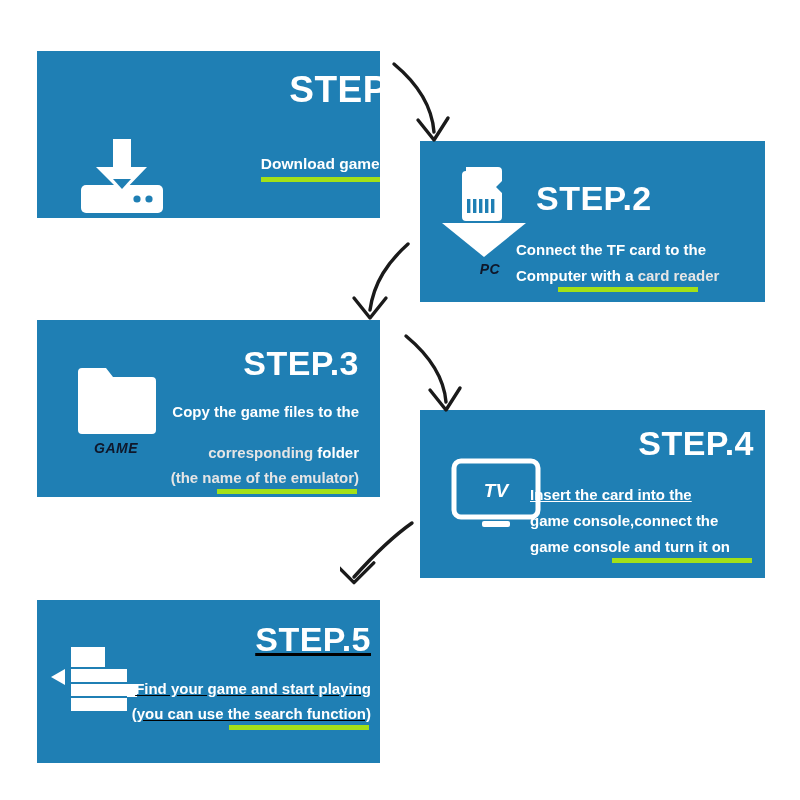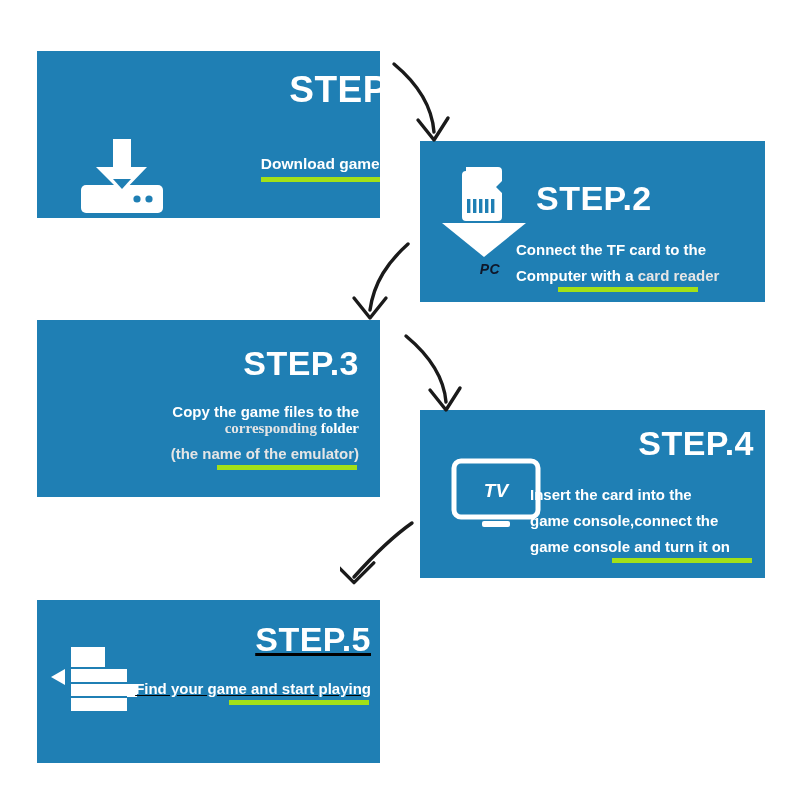--- a/index.html
+++ b/index.html
@@ -87,30 +87,30 @@
   #t2-desc1 { font-size: 15px; margin-top: 26px; }
   #t2-desc2 { font-size: 15px; margin-top: 9px; }
 
   
   #panel3 { left: 37px;  top: 320px; width: 343px; height: 177px; }
   #icon3  { left: 32px;  top: 42px;  width: 94px;  height: 96px; }
   #text3  { left: 98px; top: 26px;  width: 228px; }
   #t3-title { font-size: 34px; text-align: right; padding-right: 4px; }
   #t3-underline { right: 6px; width: 140px; bottom: -8px; }
   #t3-desc1 { font-size: 15px; margin-top: 23px; text-align: right; padding-right: 4px; }
-  #t3-desc2 { font-size: 15px; margin-top: 0;  text-align: right; padding-right: 4px; font-family: Liberation Serif, serif; }
+  #t3-desc2 { font-size: 15px; margin-top: 24px;  text-align: right; padding-right: 4px; }
   #t3-desc3 { font-size: 15px; margin-top: 8px;  text-align: right; padding-right: 4px; }
 
   
   #panel4 { left: 420px; top: 410px; width: 345px; height: 168px; }
   #icon4  { left: 28px;  top: 45px;  width: 96px;  height: 78px; }
   #text4  { left: 110px; top: 16px;  width: 230px; }
   #t4-title { font-size: 34px; text-align: right; padding-right: 6px; }
   #t4-underline { right: 8px; width: 140px; bottom: -8px; }
-  #t4-desc1 { font-size: 15px; margin-top: 26px; }
+  #t4-desc1 { font-size: 15px; margin-top: 26px; text-decoration: underline; }
   #t4-desc2 { font-size: 15px; margin-top: 9px; }
   #t4-desc3 { font-size: 15px; margin-top: 9px; }
 
   
   #panel5 { left: 37px;  top: 600px; width: 343px; height: 163px; }
   #icon5  { left: 14px;  top: 45px;  width: 102px; height: 78px; }
   #text5  { left: 72px;  top: 22px;  width: 266px; text-decoration: underline; }
   #t5-title { font-size: 34px; text-align: right; padding-right: 4px; }
   #t5-underline { right: 6px; width: 140px; bottom: -8px; }
   #t5-desc1 { font-size: 15px; margin-top: 24px; text-align: right; padding-right: 4px;}
@@ -171,20 +171,26 @@
     <div class="text-block" id="text2">
       <div class="step-title" id="t2-title">STEP.2</div>
       <div class="step-underline" id="t2-underline"></div>
       <div class="desc" id="t2-desc1">Connect the TF card to the</div>
       <div class="desc" id="t2-desc2"><span>Computer with a </span><span class="hl">card reader</span></div>
     </div>
   </div>
 
   <div class="panel panel-left" id="panel3">
 
+    <div class="icon-wrap" id="icon3">
+      <svg width="80" height="72" viewBox="0 0 80 72">
+        <path d="M2 8 a4 4 0 0 1 4 -4 h24 l7 9 h39 a4 4 0 0 1 4 4 v49 a4 4 0 0 1 -4 4 h-70 a4 4 0 0 1 -4 -4 z" fill="#ffffff"></path>
+      </svg>
+      <div class="icon-caption" style="font-size:14px">GAME</div>
+    </div>
 
     <div class="text-block" id="text3">
       <div class="step-title" id="t3-title">STEP.3</div>
       <div class="step-underline" id="t3-underline"></div>
       <div class="desc" id="t3-desc1">Copy the game files to the</div>
       <div class="desc" id="t3-desc2"><span class="hl">corresponding</span><span> folder</span></div>
       <div class="desc hl" id="t3-desc3">(the name of the emulator)</div>
     </div>
   </div>
 
@@ -219,20 +225,21 @@
         <rect x="20" y="37" width="66" height="2" fill="#1f7fb4"></rect>
         <rect x="20" y="51" width="56" height="2" fill="#1f7fb4"></rect>
         <rect x="76" y="39" width="10" height="13" fill="#ffffff"></rect>
       </svg>
     </div>
 
     <div class="text-block" id="text5">
       <div class="step-title" id="t5-title">STEP.5</div>
       <div class="step-underline" id="t5-underline"></div>
       <div class="desc" id="t5-desc1">Find your game and start playing</div>
+      <div class="desc" id="t5-desc2">(you can use the search function)</div>
     </div>
   </div>
 
   <svg class="arrow" id="arrow1" viewBox="0 0 80 90">
     <path d="M6 6 C30 26, 44 48, 46 74" stroke="#1a1a1a" stroke-width="3.4" fill="none" stroke-linecap="round"></path>
     <path d="M30 62 L46 82 L60 60" stroke="#1a1a1a" stroke-width="3.4" fill="none" stroke-linecap="round" stroke-linejoin="round"></path>
   </svg>
 
   <svg class="arrow" id="arrow2" viewBox="0 0 80 85">
     <path d="M68 4 C48 22, 34 42, 30 70" stroke="#1a1a1a" stroke-width="3.4" fill="none" stroke-linecap="round"></path>

